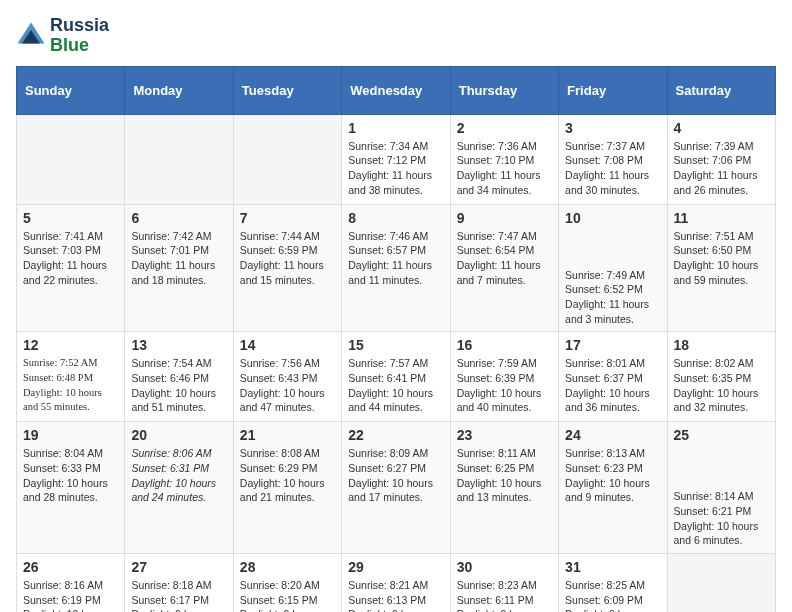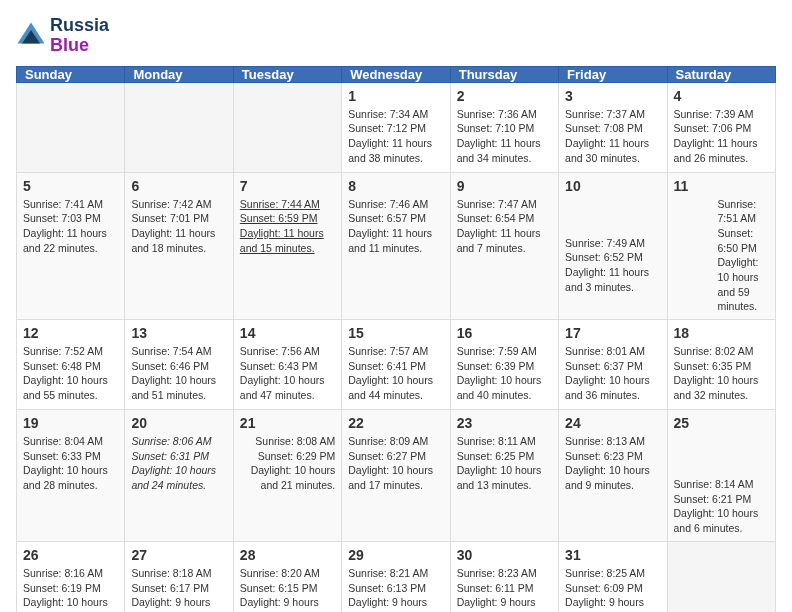--- a/index.html
+++ b/index.html
@@ -20,21 +20,21 @@
       display: flex;
       align-items: center;
     }
     .logo-text {
       font-size: 18px;
       font-weight: bold;
       color: #1a3a5c;
       line-height: 1.1;
     }
     .logo-text span {
-      color: #a21caf;
+      color: #15803d;
     }
     .logo-icon {
       width: 30px;
       height: 30px;
       margin-right: 4px;
     }
     .title-block {
       text-align: right;
     }
     .month-title {
@@ -48,21 +48,21 @@
     }
     .calendar {
       width: 100%;
       border-collapse: collapse;
       border: 1px solid #ccc;
     }
     .calendar th {
       background: #3a6eb5;
       color: #fff;
       text-align: left;
-      padding: 0 8px;
+      padding: 16px 8px;
       font-size: 13px;
       font-weight: bold;
       border: 1px solid #2a5ea5;
     }
     .calendar td {
       vertical-align: top;
       padding: 5px 6px;
       border: 1px solid #ddd;
       width: 108px;
       height: 90px;
@@ -160,21 +160,21 @@
         </td>
         <td>
           <span class="day-num">6</span>
           <div class="day-info" style="white-space: pre-line;">Sunrise: 7:42 AM
 Sunset: 7:01 PM
 Daylight: 11 hours
 and 18 minutes.</div>
         </td>
         <td>
           <span class="day-num">7</span>
-          <div class="day-info" style="white-space: pre-line; text-decoration: underline;">Sunrise: 7:44 AM
+          <div class="day-info" style="white-space: pre-line;">Sunrise: 7:44 AM
 Sunset: 6:59 PM
 Daylight: 11 hours
 and 15 minutes.</div>
         </td>
         <td>
           <span class="day-num">8</span>
           <div class="day-info" style="white-space: pre-line;">Sunrise: 7:46 AM
 Sunset: 6:57 PM
 Daylight: 11 hours
 and 11 minutes.</div>
@@ -188,30 +188,30 @@
         </td>
         <td>
           <span class="day-num">10</span>
           <div class="day-info" style="white-space: pre-line; margin-top: 42px;">Sunrise: 7:49 AM
 Sunset: 6:52 PM
 Daylight: 11 hours
 and 3 minutes.</div>
         </td>
         <td>
           <span class="day-num">11</span>
-          <div class="day-info" style="white-space: pre-line; margin-left: 44px;">Sunrise: 7:51 AM
+          <div class="day-info" style="white-space: pre-line;">Sunrise: 7:51 AM
 Sunset: 6:50 PM
 Daylight: 10 hours
 and 59 minutes.</div>
         </td>
       </tr>
       <tr>
         <td>
           <span class="day-num">12</span>
-          <div class="day-info" style="white-space: pre-line;">Sunrise: 7:52 AM
+          <div class="day-info" style="white-space: pre-line; font-family: Liberation Serif, serif;">Sunrise: 7:52 AM
 Sunset: 6:48 PM
 Daylight: 10 hours
 and 55 minutes.</div>
         </td>
         <td>
           <span class="day-num">13</span>
           <div class="day-info" style="white-space: pre-line;">Sunrise: 7:54 AM
 Sunset: 6:46 PM
 Daylight: 10 hours
 and 51 minutes.</div>
@@ -262,21 +262,21 @@
         </td>
         <td>
           <span class="day-num">20</span>
           <div class="day-info" style="white-space: pre-line; font-style: italic;">Sunrise: 8:06 AM
 Sunset: 6:31 PM
 Daylight: 10 hours
 and 24 minutes.</div>
         </td>
         <td>
           <span class="day-num">21</span>
-          <div class="day-info" style="white-space: pre-line; text-align: right;">Sunrise: 8:08 AM
+          <div class="day-info" style="white-space: pre-line;">Sunrise: 8:08 AM
 Sunset: 6:29 PM
 Daylight: 10 hours
 and 21 minutes.</div>
         </td>
         <td>
           <span class="day-num">22</span>
           <div class="day-info" style="white-space: pre-line;">Sunrise: 8:09 AM
 Sunset: 6:27 PM
 Daylight: 10 hours
 and 17 minutes.</div>

